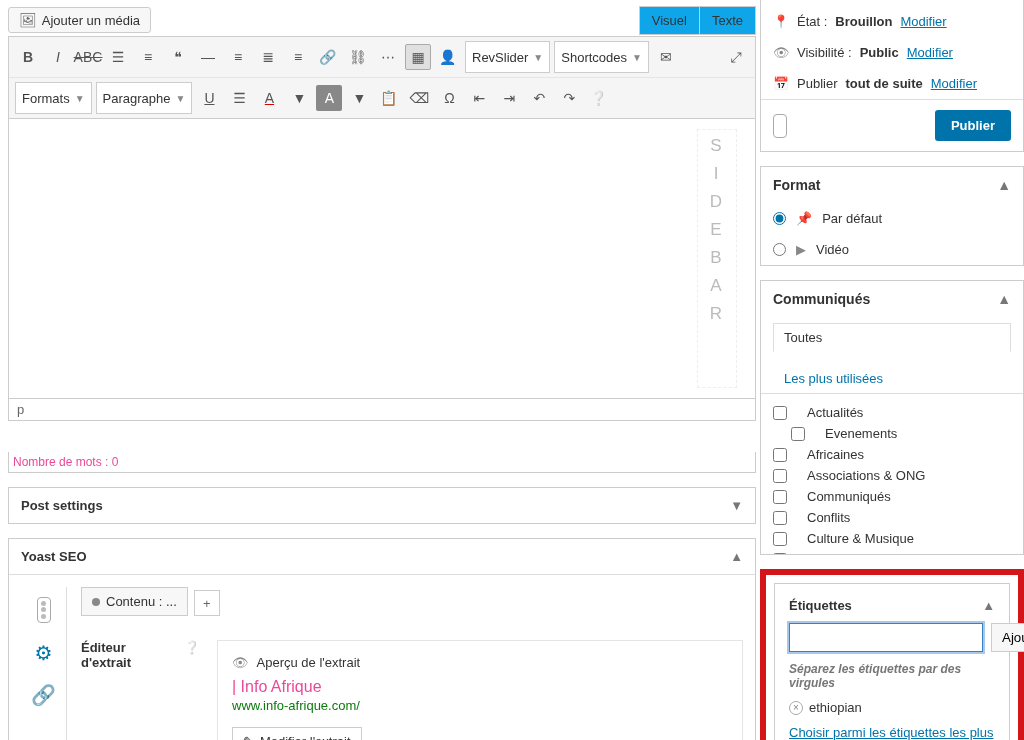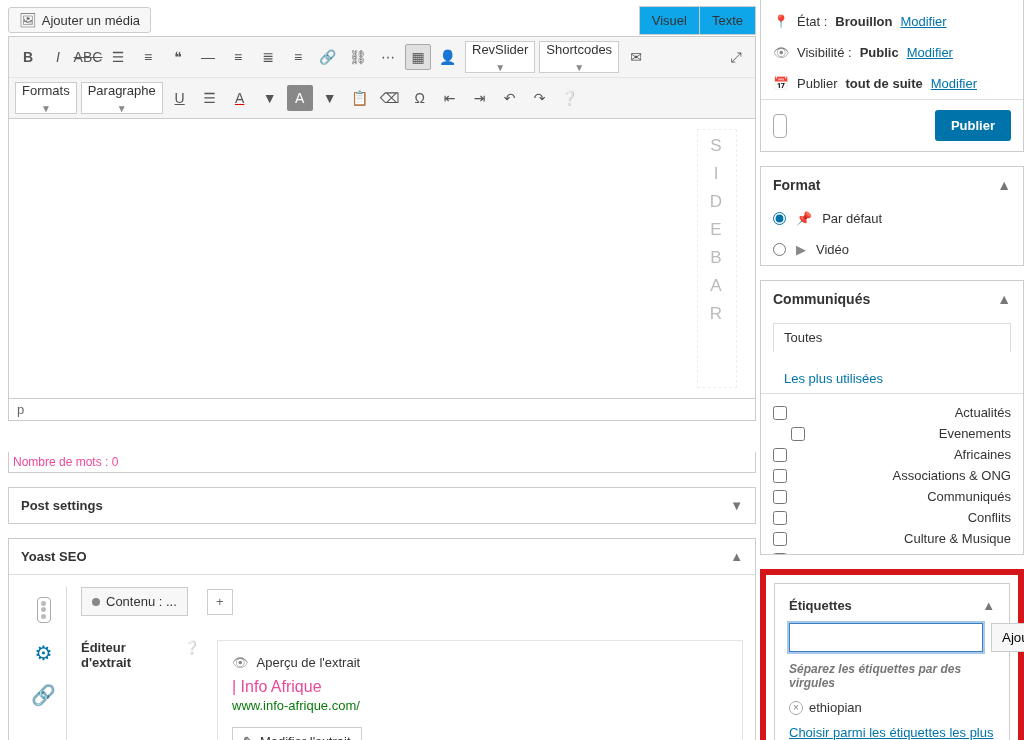--- a/index.html
+++ b/index.html
@@ -13,42 +13,42 @@
   .btn-media .ico { font-size:14px; color:#666; }
   .editor-tabs { margin-left:auto; display:flex; }
   .editor-tab { padding:6px 12px; border:1px solid #ccc; background:#0ea5e9; cursor:pointer; }
   .editor-tab + .editor-tab { border-left:none; }
   
   .tbwrap { border:1px solid #ccc; }
   .tb-row { display:flex; align-items:center; padding:4px 6px; gap:4px; border-bottom:1px solid #e5e5e5; background:#f5f5f5; }
   .tb-row:last-child { border-bottom:none; }
   .tbtn { width:26px; height:26px; display:flex; align-items:center; justify-content:center; border:1px solid transparent; color:#555; cursor:pointer; font-size:14px; border-radius:2px; }
   .tbtn.active { background:#e0e0e0; border-color:#aaa; }
-  .tb-sel { height:32px; border:1px solid #ccc; background:#fff; padding:0 6px; display:flex; align-items:center; gap:5px; font-size:13px; cursor:pointer;flex-direction:column; }
+  .tb-sel { height:32px; border:1px solid #ccc; background:#fff; padding:0 6px; display:flex; align-items:center; gap:5px; font-size:13px; cursor:pointer; }
   .tb-sel .caret { font-size:10px; color:#888; }
   .tb-right { margin-left:auto; }
   
   .canvas { border:1px solid #ccc; border-top:none; height:280px; position:relative; background:#fff; }
   .sidebar-stub { position:absolute; top:10px; right:18px; bottom:10px; width:40px; color:#bbb; font-size:17px; letter-spacing:2px; display:flex; flex-direction:column; align-items:center; gap:8px; border:1px dashed #eee; padding-top:6px;}
   .path { border:1px solid #ccc; border-top:none; padding:3px 8px; color:#666; }
   .wordcount { border:1px solid #ccc; border-top:none; padding:3px 4px; font-size:12px; color:#ec4899;margin-top:31px; }
   
   .panel { border:1px solid #ccc; margin-top:14px; }
   .panel-h { display:flex; align-items:center; justify-content:space-between; padding:10px 12px; font-weight:bold; cursor:pointer; }
   .panel-h .tri { color:#777; }
   .panel-b { border-top:1px solid #ddd; padding:12px; }
   
   .yoast-wrap { display:flex; }
   .yoast-side { width:45px; display:flex; flex-direction:column; align-items:center; gap:18px; padding:10px 4px; }
   .yoast-side .light { width:14px; height:26px; border:1px solid #aaa; border-radius:4px; display:flex; flex-direction:column; justify-content:space-around; padding:2px 3px;}
   .yoast-side .dot { width:5px; height:5px; border-radius:50%; background:#bbb; }
   .yoast-side .gear { color:#0073aa; font-size:20px; }
   .yoast-side .share { color:#0073aa; font-size:20px; }
   .yoast-main { flex:1; border-left:1px solid #ddd; padding-left:14px; }
-  .pills { display:flex; gap:19px; align-items:center; }
+  .pills { display:flex; gap:6px; align-items:flex-end; }
   .pill { border:1px solid #ccc; padding:6px 10px; background:#f7f7f7; display:flex; align-items:center; gap:6px; font-size:13px; cursor:pointer;}
   .pill .dotg { width:8px; height:8px; border-radius:50%; background:#888; }
   .pill-add { width:26px; height:26px; border:1px solid #ccc; display:flex;align-items:center;justify-content:center; color:#666; cursor:pointer; }
   .snippet-row { display:flex; gap:16px; margin-top:24px; }
   .snippet-label { width:120px; font-weight:bold; font-size:13px; color:#333; display:flex; align-items:flex-start; gap:8px; }
   .snippet-body { flex:1; border:1px solid #e5e5e5; padding:14px; }
   .eye { color:#888; }
   .snip-title { color:#ec4899; font-size:16px; margin-top:8px; }
   .snip-url { color:#0b7a0b; font-size:13px; margin-top:2px; }
   .snip-desc { color:#6a6a6a; font-size:13px; margin-top:2px; }
@@ -65,21 +65,21 @@
   .btn-primary { background:#0073aa; color:#fff; border:none; padding:8px 16px; font-weight:bold; border-radius:3px; cursor:pointer; font-size:13px; }
   .radio-row { display:flex; align-items:center; gap:10px; padding:8px 12px; font-size:13px; }
   .radio-row input { accent-color:#0073aa; }
   .radio-row .fi { color:#888; }
   
   .cat-tabs { display:flex; gap:12px; border-bottom:1px solid #ddd; padding:6px 12px 0;flex-direction:column; }
   .cat-tab { padding:6px 10px; cursor:pointer; border:1px solid transparent; }
   .cat-tab.active { border:1px solid #ddd; border-bottom:1px solid #fff; background:#fff; }
   .cat-tab:not(.active){ color:#0073aa; }
   .cat-list { padding:8px 12px 4px; max-height:160px; overflow:hidden; }
-  .cat-item { display:flex; align-items:center; gap:8px; padding:3px 0; font-size:13px;justify-content:space-between; }
+  .cat-item { display:flex; align-items:center; gap:20px; padding:3px 0; font-size:13px; }
   .cat-item.nest { padding-left:18px; }
   .cat-item input { width:14px; height:14px; }
   
   .tags-highlight { border:6px solid #d4151a; padding:8px; }
   .tags-inner { padding:14px 14px 18px 14px; border:1px solid #ccc; }
   .tags-add { display:flex; gap:8px; margin-bottom:10px;}
   .tags-add input { flex:1; border:1px solid #3a7fbf; padding:6px 8px; font-size:13px; outline:2px solid #a7c8ea;}
   .tags-add button { border:1px solid #ccc; background:#f7f7f7; padding:6px 10px; cursor:pointer; }
   .hint { color:#777; font-style:italic; font-size:12px; margin-bottom:10px;font-weight:bold; }
   .tag-chip { display:flex; align-items:center; gap:6px; font-size:13px; margin-bottom:10px; }

